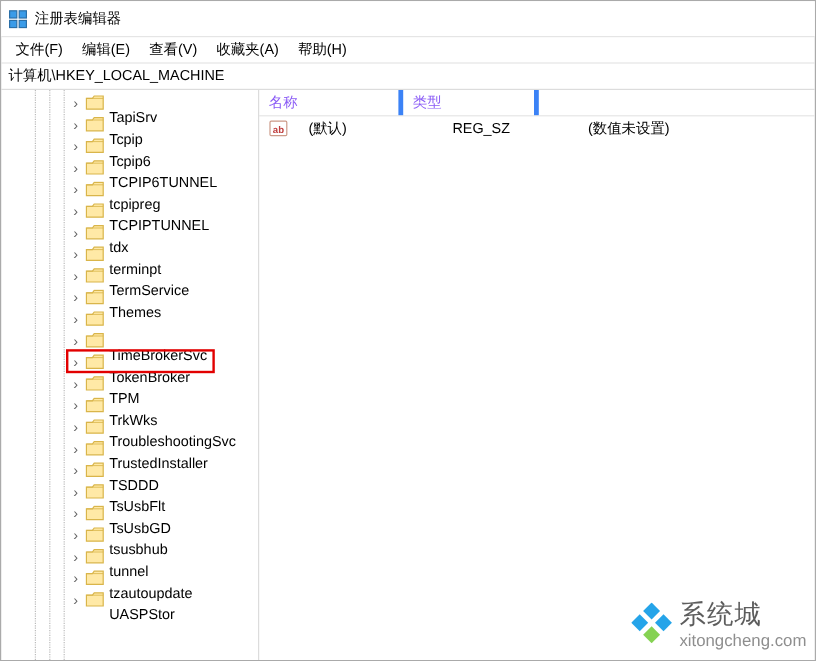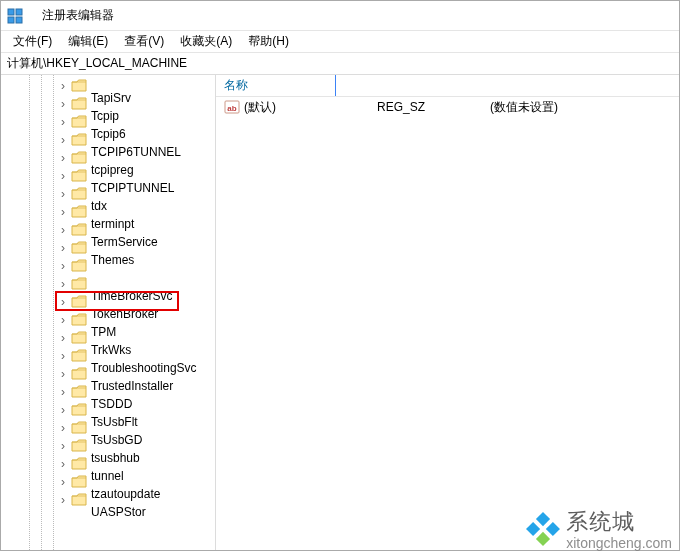--- a/index.html
+++ b/index.html
@@ -1,49 +1,49 @@
 <!DOCTYPE html>
 <html><head>
 <meta charset="utf-8">
 <style>
   * { box-sizing: border-box; margin: 0; padding: 0; }
   html, body { width: 680px; height: 551px; font-family: "Microsoft YaHei", "Segoe UI", sans-serif; font-size: 12px; background: #fff; overflow: hidden; }
   .window { width: 680px; height: 551px; display: flex; flex-direction: column; border: 1px solid #aaa; }
-  .titlebar { height: 30px; display: flex; align-items: center; padding: 0 6px; background: #fff; border-bottom: 1px solid #e5e5e5; gap: 13px; }
+  .titlebar { height: 30px; display: flex; align-items: center; padding: 0 6px; background: #fff; border-bottom: 1px solid #e5e5e5; }
   .titlebar svg { margin-right: 6px; }
   .titlebar .title { font-size: 12px; color: #000; }
   .menubar { height: 22px; display: flex; align-items: center; padding: 0 4px; border-bottom: 1px solid #e5e5e5; text-align: right; }
   .menubar .menu-item { padding: 2px 8px; color: #000; cursor: default; }
   .addressbar { height: 22px; display: flex; align-items: center; padding: 0 6px; border-bottom: 1px solid #dcdcdc; }
   .addressbar .addr { color: #000; }
   .content { flex: 1; display: flex; overflow: hidden; }
   .tree { width: 215px; border-right: 1px solid #dcdcdc; overflow: hidden; position: relative; padding-top: 2px; }
   .tree-row { height: 18px; display: flex; align-items: center; padding-left: 8px; white-space: nowrap; }
   .tree-row .expander { width: 12px; height: 12px; display: inline-flex; align-items: center; justify-content: center; color: #666; font-size: 12px; margin-right: 2px; }
   .tree-row .folder-icon { width: 16px; height: 14px; margin-right: 4px; display: inline-block; }
   .tree-row .label { color: #000; margin-top: 24px; }
   .indent-1 { padding-left: 56px; }
   .tree .vline1 { position:absolute; left:28px; top:0; bottom:0; border-left:1px dotted #bbb; }
   .tree .vline2 { position:absolute; left:40px; top:0; bottom:0; border-left:1px dotted #bbb; }
   .tree .vline3 { position:absolute; left:52px; top:0; bottom:0; border-left:1px dotted #bbb; }
   .highlight-box { position: absolute; border: 2px solid #e20000; pointer-events: none; }
   .listview { flex: 1; display: flex; flex-direction: column; }
   .list-header { height: 22px; display: flex; align-items: center; border-bottom: 1px solid #e5e5e5; }
-  .list-header .col { padding: 0 8px; color: #0369a1; border-right: 1px solid #3b82f6; height: 100%; display: flex; align-items: center; }
+  .list-header .col { padding: 0 8px; color: #8b5cf6; border-right: 4px solid #3b82f6; height: 100%; display: flex; align-items: center; }
   .col-name { width: 120px; }
   .col-type { width: 113px; }
   .col-data { flex: 1; }
   .list-body { flex: 1; }
   .list-row { height: 20px; display: flex; align-items: center; }
   .list-row .cell { padding: 0 8px; display: flex; align-items: center; white-space: nowrap; overflow: hidden; }
   .cell-name { width: 120px; }
   .cell-type { width: 113px; margin-left: 33px; }
   .cell-data { flex: 1; }
-  .value-icon { width: 16px; height: 16px; margin-right: 4px; display:inline-flex; align-items:center; justify-content:flex-start; }
-  .watermark { position: absolute; right: 8px; bottom: 0; display: flex; align-items: center; opacity: 0.95; }
+  .value-icon { width: 16px; height: 16px; margin-right: 17px; display:inline-flex; align-items:center; justify-content:flex-start; }
+  .watermark { position: absolute; right: 8px; bottom: 10px; display: flex; align-items: center; opacity: 0.95; }
   .watermark .wm-text { font-size: 22px; color: #555; letter-spacing: 1px; }
   .watermark .wm-url { font-size: 14px; color: #888; margin-top: -2px; }
   .watermark .wm-box { display:flex; flex-direction:column; margin-left:6px; }
   .wm-logo { width:34px; height:34px; display:inline-block; }
   .folder-svg { display:block; }
 </style>
 </head>
 <body>
 
 <div class="window">
@@ -315,20 +315,21 @@
             </svg>
           </span>
           <span class="label">UASPStor</span>
         </div>
         <div class="highlight-box" style="left: 54px; top: 216px; width: 124px; height: 20px; border-color: rgb(226, 0, 0);"></div>
       </div>
 
     <div class="listview">
       <div class="list-header">
         <div class="col col-name">名称</div>
+        <div class="col col-type">类型</div>
       </div>
       <div class="list-body" id="list-body">
 
       <div class="list-row">
             <div class="cell cell-name">
               <span class="value-icon">
                 <svg width="16" height="16" viewBox="0 0 16 16">
                   <rect x="1" y="2" width="14" height="12" rx="1" fill="#fff" stroke="#c98"></rect>
                   <text x="8" y="12" font-size="8" fill="#c04040" text-anchor="middle" font-family="sans-serif" font-weight="bold">ab</text>
                 </svg>

